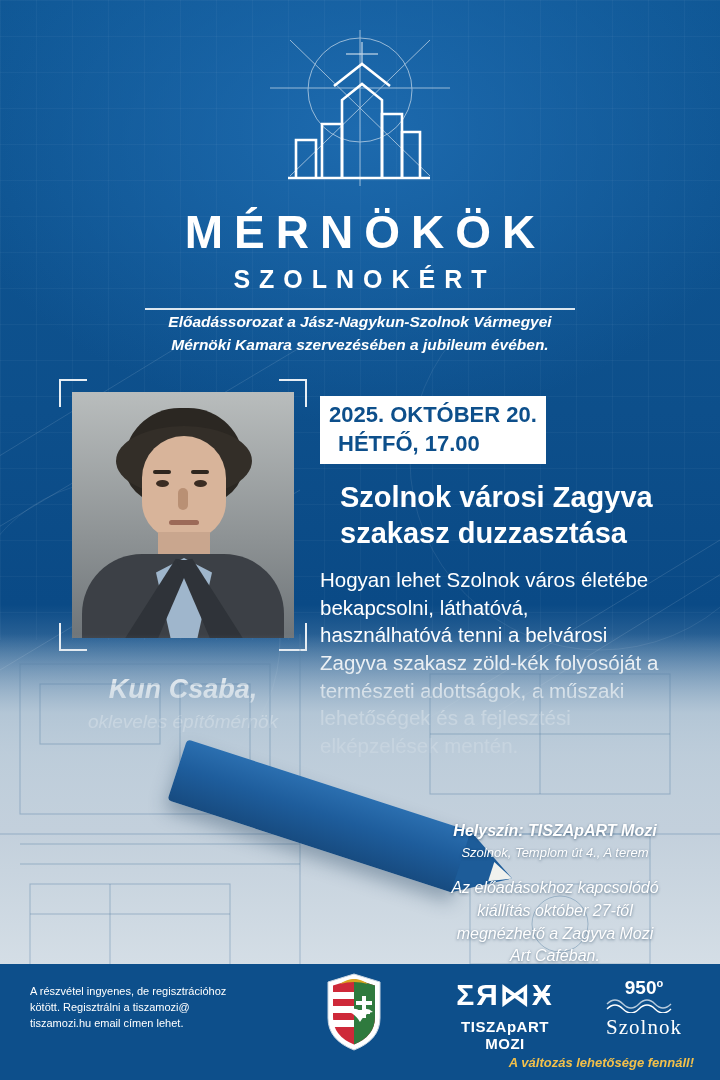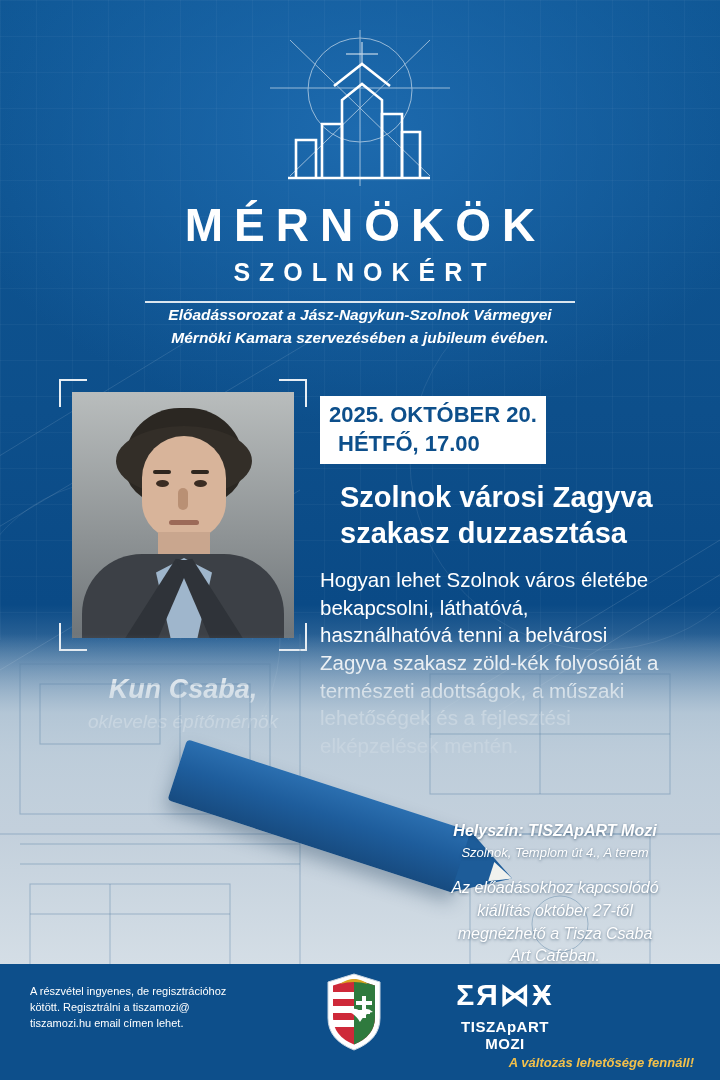--- a/index.html
+++ b/index.html
@@ -77,21 +77,21 @@
   }
 
   
   .logo-wrap {
     position: absolute;
     left: 0; top: 28px; width: 720px;
     text-align: center;
   }
   .logo-mark { display: block; margin: 0 auto; }
   .logo-title {
-    margin-top: 14px;
+    margin-top: 21px;
     color: #ffffff;
     font-size: 46px;
     font-weight: bold;
     letter-spacing: 11px;
     text-indent: 11px;
     line-height: 1;
   }
   .logo-sub {
     margin-top: 12px;
     color: #ffffff;
@@ -460,21 +460,21 @@
     </svg>
     <div class="pencil"></div>
   </div>
 
   <div class="venue">
     <div class="venue-title">Helyszín: TISZApART Mozi</div>
     <div class="venue-addr">Szolnok, Templom út 4., A terem</div>
     <div class="venue-note">
       <span>Az előadásokhoz kapcsolódó</span><br>
       <span>kiállítás október 27-től</span><br>
-      <span>megnézhető a Tisza Csaba</span><br>
+      <span>megnézhető a Zagyva Mozi</span><br>
       <span>Art Caféban.</span>
     </div>
   </div>
 
   <div class="footer">
     <div class="footer-text">
       <span>A részvétel ingyenes, de regisztrációhoz</span><br>
       <span>kötött. Regisztrálni a tiszamozi@</span><br>
       <span>tiszamozi.hu email címen lehet.</span>
     </div>
@@ -495,17 +495,29 @@
         <rect x="36" y="40" width="12" height="4"></rect>
       </g>
       <path d="M18 14 q14 -10 28 0 q-14 -4 -28 0z" fill="#d9a520"></path>
     </svg>
 
     <div class="tiszapart">
       <div class="tp-glyphs">ΣЯ⋈Ӿ</div>
       <div class="tp-name">TISZApART MOZI</div>
     </div>
 
+    <div class="szolnok">
+      <div class="sz-950">
+        <span>950</span><sup>o</sup>
+      </div>
+      <svg class="sz-wave" width="78" height="14" viewBox="0 0 78 14">
+        <g stroke="#ffffff" stroke-width="1.4" fill="none">
+          <path d="M2 10 q8 -8 16 0 t16 0 t16 0 t16 0"></path>
+          <path d="M2 5 q8 -8 16 0 t16 0 t16 0 t16 0" opacity="0.7"></path>
+        </g>
+      </svg>
+      <div class="sz-name">Szolnok</div>
+    </div>
 
     <div class="slogan">A változás lehetősége fennáll!</div>
   </div>
 
 </div>
 
 </body></html>

